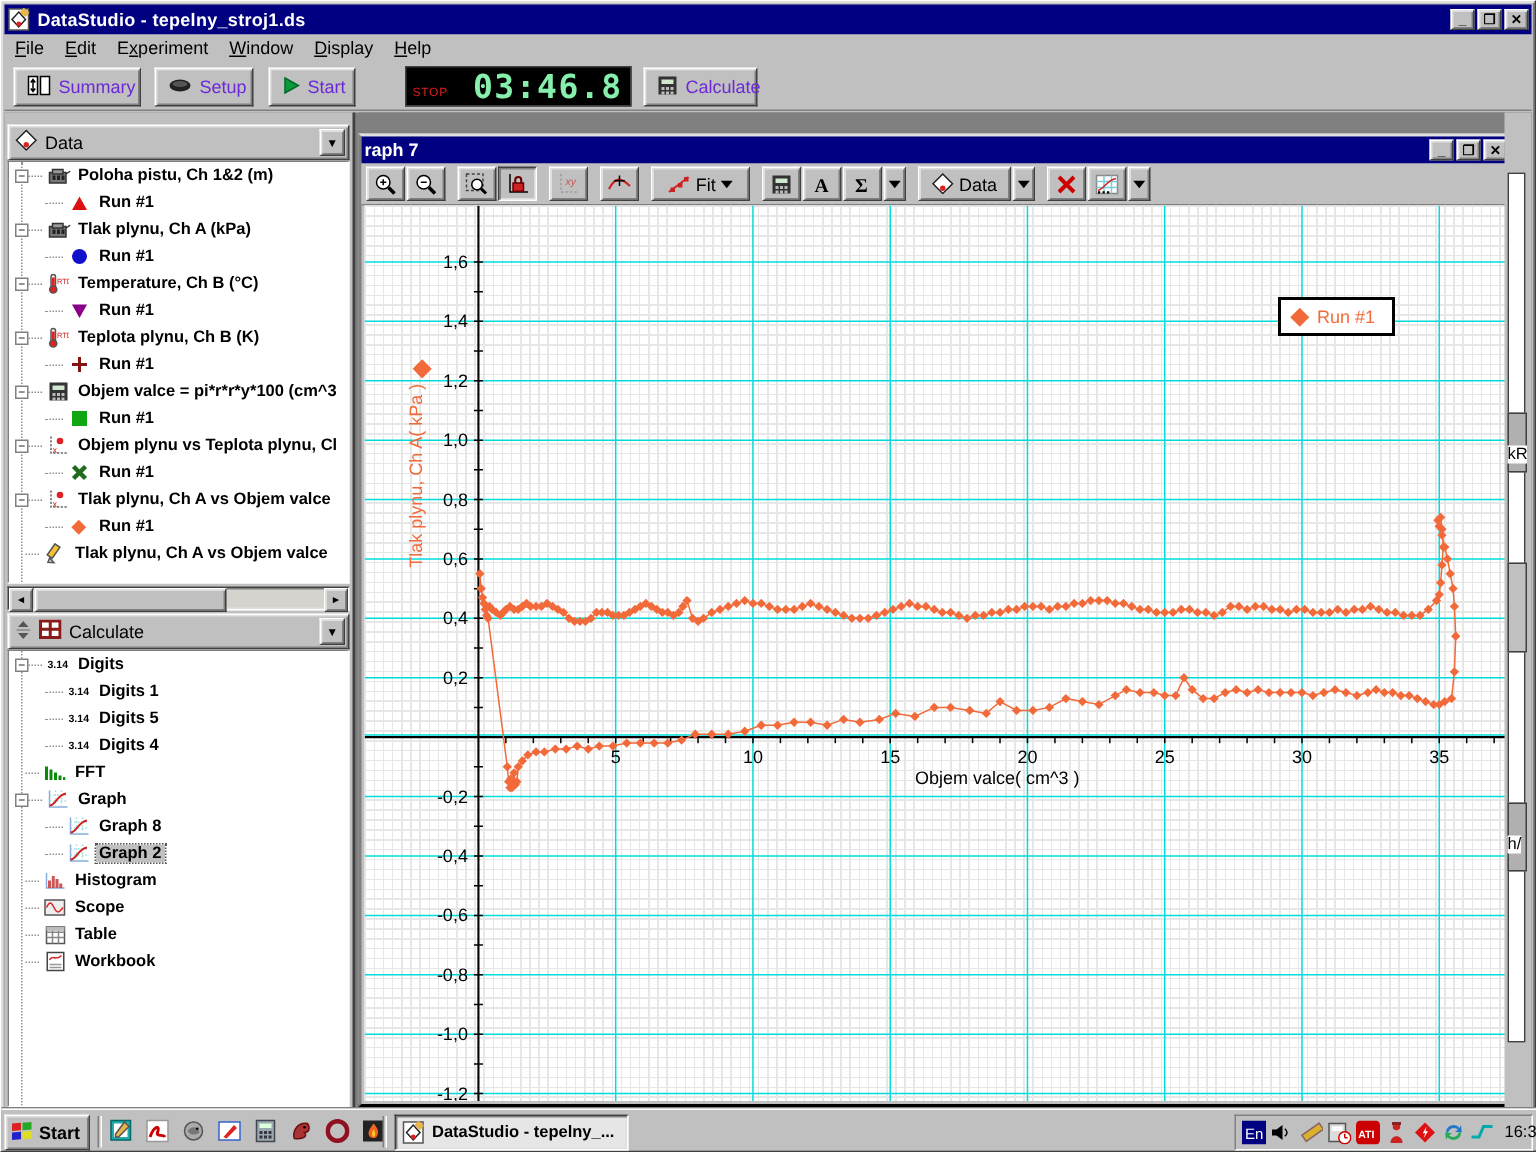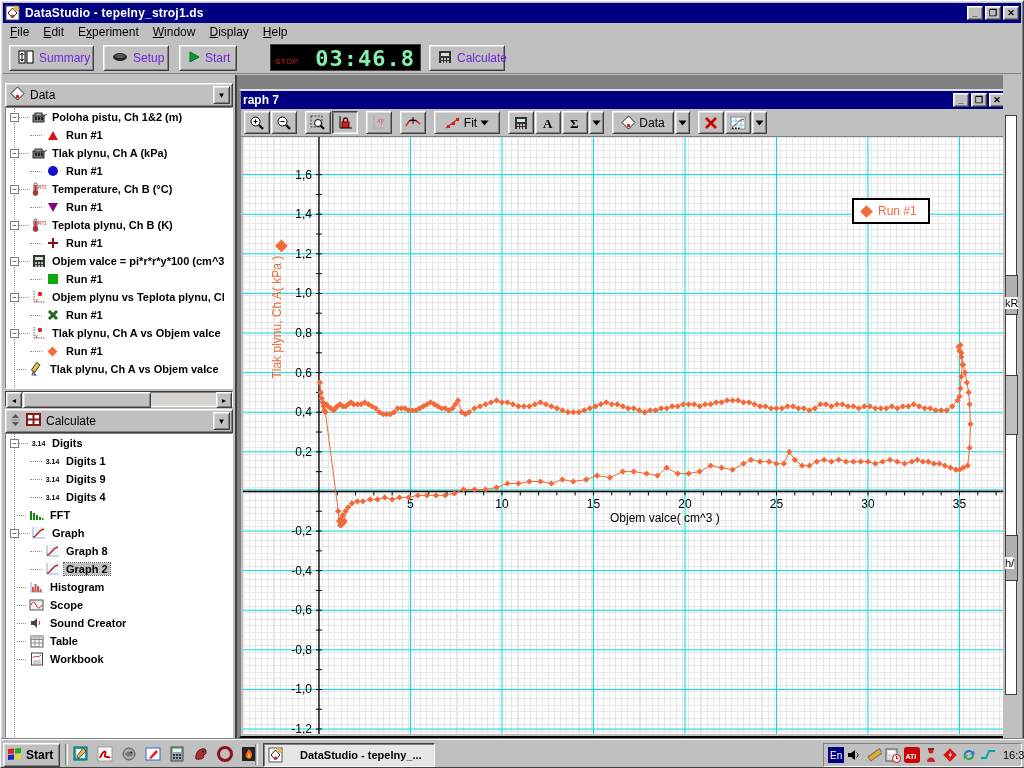--- a/index.html
+++ b/index.html
@@ -94,22 +94,22 @@
 
   
   .taskbar{position:absolute;left:0;bottom:0;width:1024px;height:28px;background:#c0c0c0;
     border-top:1px solid #fff;box-shadow:0 -1px 0 #808080;}
   .startbtn{position:absolute;left:2px;top:3px;width:57px;height:24px;display:flex;
     align-items:center;gap:3px;padding-left:3px;font-size:12px;font-weight:bold;}
   .qsep{position:absolute;top:4px;width:3px;height:21px;border-left:1px solid #808080;
     border-right:1px solid #fff;}
   .quick{position:absolute;left:72px;top:5px;display:flex;gap:7px;}
   .qicon{width:17px;height:17px;}
-  .taskbtn{position:absolute;left:262px;top:3px;width:172px;height:24px;display:flex;
-    align-items:center;gap:16px;padding-left:4px;font-size:11px;font-weight:bold;
+  .taskbtn{position:absolute;left:262px;top:3px;width:156px;height:24px;display:flex;
+    align-items:center;gap:4px;padding-left:4px;font-size:11px;font-weight:bold;
     background:#e6e6e6;}
   .tray{position:absolute;right:3px;top:3px;width:199px;height:24px;display:flex;
     align-items:center;gap:3px;padding-left:4px;
     border:1px solid;border-color:#808080 #ffffff #ffffff #808080;}
   .ticon16{width:16px;height:16px;flex:0 0 auto;}
   .clock{font-size:11px;color:#000;margin-left:4px;white-space:nowrap;}
 </style>
 </head>
 <body>
 
@@ -411,21 +411,21 @@
           <div class="trow">
             <span class="spacer" style="width:24px;"></span>
             <span class="conn" style="width:12px;"></span>
             <span class="ticon digits-glyph">3.14</span>
             <span class="lbl">Digits 1</span>
           </div>
           <div class="trow">
             <span class="spacer" style="width:24px;"></span>
             <span class="conn" style="width:12px;"></span>
             <span class="ticon digits-glyph">3.14</span>
-            <span class="lbl">Digits 9</span>
+            <span class="lbl">Digits 5</span>
           </div>
           <div class="trow">
             <span class="spacer" style="width:24px;"></span>
             <span class="conn" style="width:12px;"></span>
             <span class="ticon digits-glyph">3.14</span>
             <span class="lbl">Digits 4</span>
           </div>
           <div class="trow">
             <span class="spacer"></span>
             <span class="conn"></span>
@@ -512,31 +512,20 @@
           <div class="trow">
             <span class="spacer"></span>
             <span class="conn"></span>
             <span class="ticon" style="display: inline-flex; align-items: center;">
               <svg width="15" height="12" viewBox="0 0 15 12">
                 <rect x="1" y="1" width="13" height="10" fill="#eee" stroke="#555"></rect>
                 <path d="M2 6 C4 2 5 2 7 6 C9 10 10 10 13 6" stroke="#d22" fill="none"></path>
               </svg>
             </span>
             <span class="lbl">Scope</span>
-          </div>
-          <div class="trow">
-            <span class="spacer"></span>
-            <span class="conn"></span>
-            <span class="ticon" style="display: inline-flex; align-items: center;">
-              <svg width="15" height="12" viewBox="0 0 15 12">
-                <path d="M2 4 L5 4 L8 1 L8 11 L5 8 L2 8 Z" fill="#444"></path>
-                <path d="M9.5 4 C11 5 11 7 9.5 8" stroke="#d22" fill="none"></path>
-              </svg>
-            </span>
-            <span class="lbl">Sound Creator</span>
           </div>
           <div class="trow">
             <span class="spacer"></span>
             <span class="conn"></span>
             <span class="ticon" style="display: inline-flex; align-items: center;">
               <svg width="14" height="13" viewBox="0 0 14 13">
                 <rect x="1" y="1" width="12" height="11" fill="#fff" stroke="#555"></rect>
                 <g stroke="#888">
                   <line x1="1" y1="4.5" x2="13" y2="4.5"></line>
                   <line x1="1" y1="8" x2="13" y2="8"></line>

